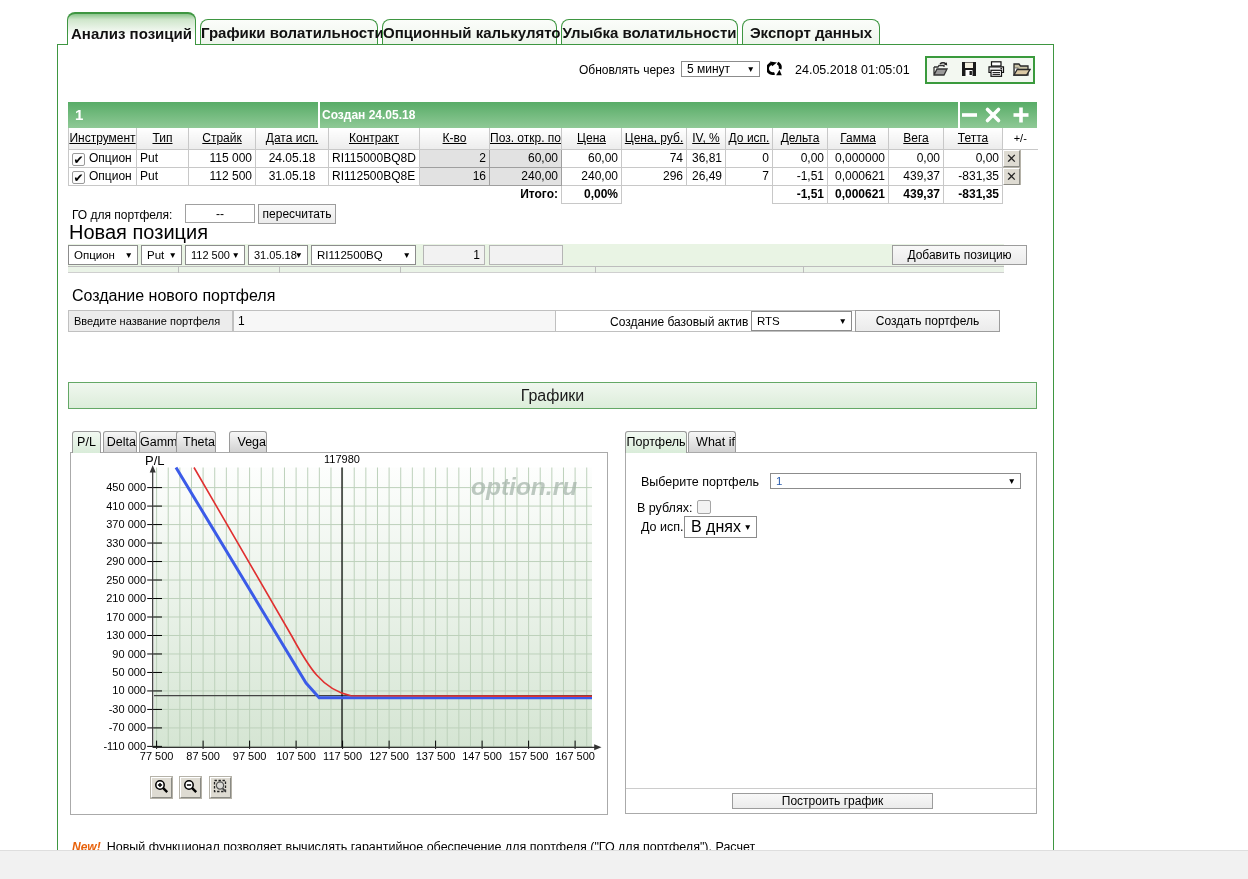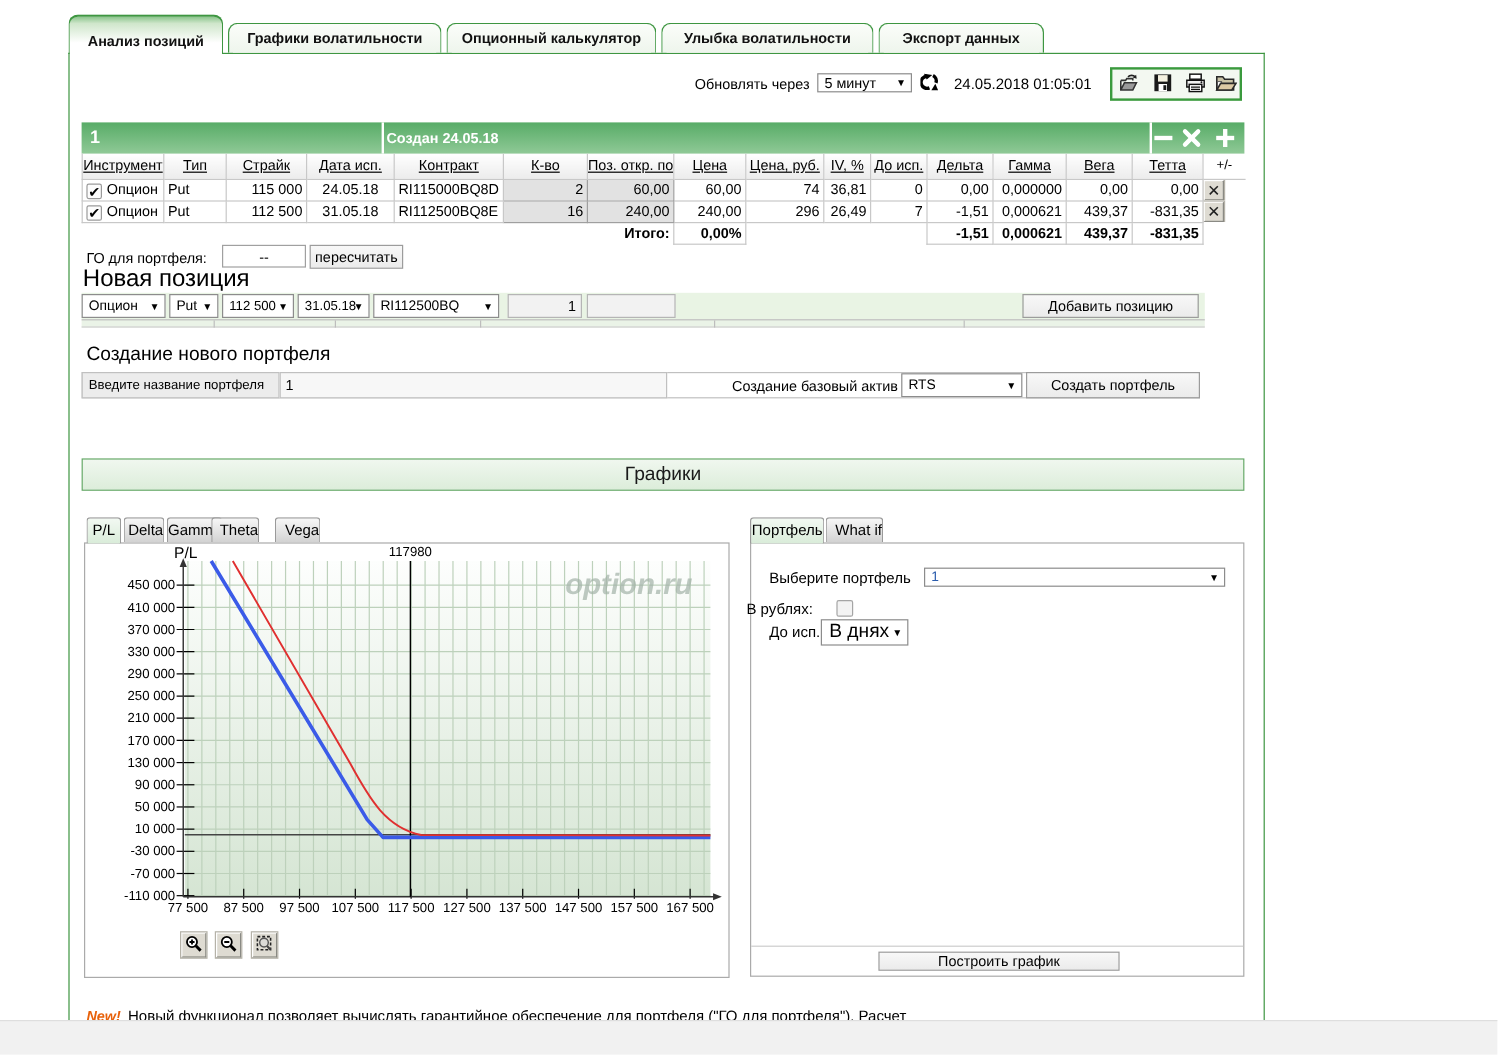--- a/index.html
+++ b/index.html
@@ -1,20 +1,20 @@
 <!DOCTYPE html>
 <html><head>
 <meta charset="utf-8">
 <style>
 * { margin:0; padding:0; box-sizing:border-box; }
 html,body { width:1248px; height:879px; background:#fff; font-family:"Liberation Sans", sans-serif; overflow:hidden; position:relative; }
 .abs { position:absolute; }
 
 
-.tab { position:absolute; border:1px solid #3e9641; border-bottom:none; border-radius:8px 8px 0 0; font-weight:bold; font-size:12px; color:#111; text-align:center; white-space:nowrap; z-index:1; }
+.tab { position:absolute; border:1px solid #3e9641; border-bottom:none; border-radius:8px 8px 0 0; font-weight:bold; font-size:15px; color:#111; text-align:center; white-space:nowrap; z-index:1;margin-left:10px; }
 .tab.active { top:12px; height:33px; background:linear-gradient(#8cc58d 0%, #cfe6cb 18%, #ffffff 70%); border-top:2px solid #3e9641; line-height:40px; z-index:3; }
 .tab.inactive { top:19px; height:25px; background:linear-gradient(#fbfdfa, #eef5ec); line-height:25px; z-index:1; }
 
 
 .frame { position:absolute; left:57px; top:44px; width:997px; height:806px; border:1px solid #3e9641; border-bottom:none; background:#fff; }
 
 
 .toolbar-label { position:absolute; font-size:13px; color:#000; }
 .selbox { position:absolute; border:1px solid #8c8c8c; background:#fff; font-size:11.5px; color:#000; }
 .selbox .arr { position:absolute; right:4px; top:50%; transform:translateY(-50%); font-size:8.5px; color:#000; }
@@ -222,21 +222,21 @@
   <span class="abs" style="left:527px; top:0; width:1px; height:6px; background:#bdbdbd;"></span>
   <span class="abs" style="left:735px; top:0; width:1px; height:6px; background:#bdbdbd;"></span>
 </div>
 <div class="selbox" style="left:68px; top:245px; width:70px; height:20px; line-height:18px; padding-left:5px;">Опцион<span class="arr">▼</span></div>
 <div class="selbox" style="left:141px; top:245px; width:41px; height:20px; line-height:18px; padding-left:5px;">Put<span class="arr">▼</span></div>
 <div class="selbox" style="left:185px; top:245px; width:60px; height:20px; line-height:18px; padding-left:5px; font-size:11px;">112 500<span class="arr">▼</span></div>
 <div class="selbox" style="left:248px; top:245px; width:60px; height:20px; line-height:18px; padding-left:5px; font-size:11px;">31.05.18<span class="arr">▼</span></div>
 <div class="selbox" style="left:311px; top:245px; width:105px; height:20px; line-height:18px; padding-left:5px;">RI112500BQ<span class="arr">▼</span></div>
 <div class="abs" style="left:423px; top:245px; width:62px; height:20px; border:1px solid #b5b5b5; background:#f2f2f2; text-align:right; font-size:12px; line-height:18px; padding-right:4px;">1</div>
 <div class="abs" style="left:489px; top:245px; width:74px; height:20px; border:1px solid #b5b5b5; background:#f2f2f2;"></div>
-<div class="btn abs" style="left:852px; top:245px; width:147px; height:20px; line-height:19px;">Добавить позицию</div>
+<div class="btn abs" style="left:892px; top:245px; width:135px; height:20px; line-height:19px;">Добавить позицию</div>
 
 <div class="h-create">Создание нового портфеля</div>
 
 <div class="abs" style="left:68px; top:310px; width:932px; height:22px; border:1px solid #c0c0c0; background:#fff;"></div>
 <div class="abs" style="left:68px; top:310px; width:165px; height:22px; background:#ececec; border:1px solid #c0c0c0; font-size:11px; line-height:20px; padding-left:5px;">Введите название портфеля</div>
 <div class="abs" style="left:233px; top:310px; width:323px; height:22px; background:#f7f7f7; border:1px solid #c0c0c0; font-size:12px; line-height:20px; padding-left:4px;">1</div>
 <div class="abs" style="left:610px; top:315px; font-size:12px;">Создание базовый актив</div>
 <div class="selbox" style="left:751px; top:311px; width:101px; height:20px; line-height:18px; padding-left:5px;">RTS<span class="arr">▼</span></div>
 <div class="btn abs" style="left:855px; top:310px; width:145px; height:22px; line-height:21px;">Создать портфель</div>
 
@@ -394,21 +394,21 @@
         <circle cx="7" cy="6.5" r="3.6" fill="#d9d9d9" fill-opacity="0.6" stroke="#555" stroke-width="1.2"></circle>
         <line x1="9.6" y1="9.4" x2="12.4" y2="12.4" stroke="#444" stroke-width="1.8"></line>
       </svg></span>
 </div>
 
 <div class="ctab on" style="left:625px; width:62px;">Портфель</div>
 <div class="ctab off" style="left:688px; width:48px;">What if</div>
 <div class="panel" style="left:625px; width:412px; height:362px;"></div>
 <div class="rlabel" style="left:641px; top:475px;">Выберите портфель</div>
 <div class="selbox" style="left:770px; top:473px; width:251px; height:16px; line-height:14px; padding-left:5px; color:#2b5dad;">1<span class="arr" style="color:#000;">▼</span></div>
-<div class="rlabel" style="left:622px; top:501px;">В рублях:</div>
+<div class="rlabel" style="left:637px; top:501px;">В рублях:</div>
 <div class="abs" style="left:697px; top:500px; width:14px; height:14px; border:1px solid #a5a5a5; border-radius:2px; background:#f3f3f3;"></div>
 <div class="rlabel" style="left:641px; top:520px;">До исп.:</div>
 <div class="selbox" style="left:684px; top:516px; width:73px; height:22px; line-height:20px; padding-left:6px; font-size:16px;">В днях<span class="arr">▼</span></div>
 <div class="abs" style="left:626px; top:788px; width:410px; height:1px; background:#ccc;"></div>
 <div class="btn abs" style="left:732px; top:793px; width:201px; height:16px; line-height:15px;">Построить график</div>
 
 <div class="newline"><span class="new">New!</span>Новый функционал позволяет вычислять гарантийное обеспечение для портфеля ("ГО для портфеля"). Расчет</div>
 <div class="graybar"></div>
 
 </body></html>

